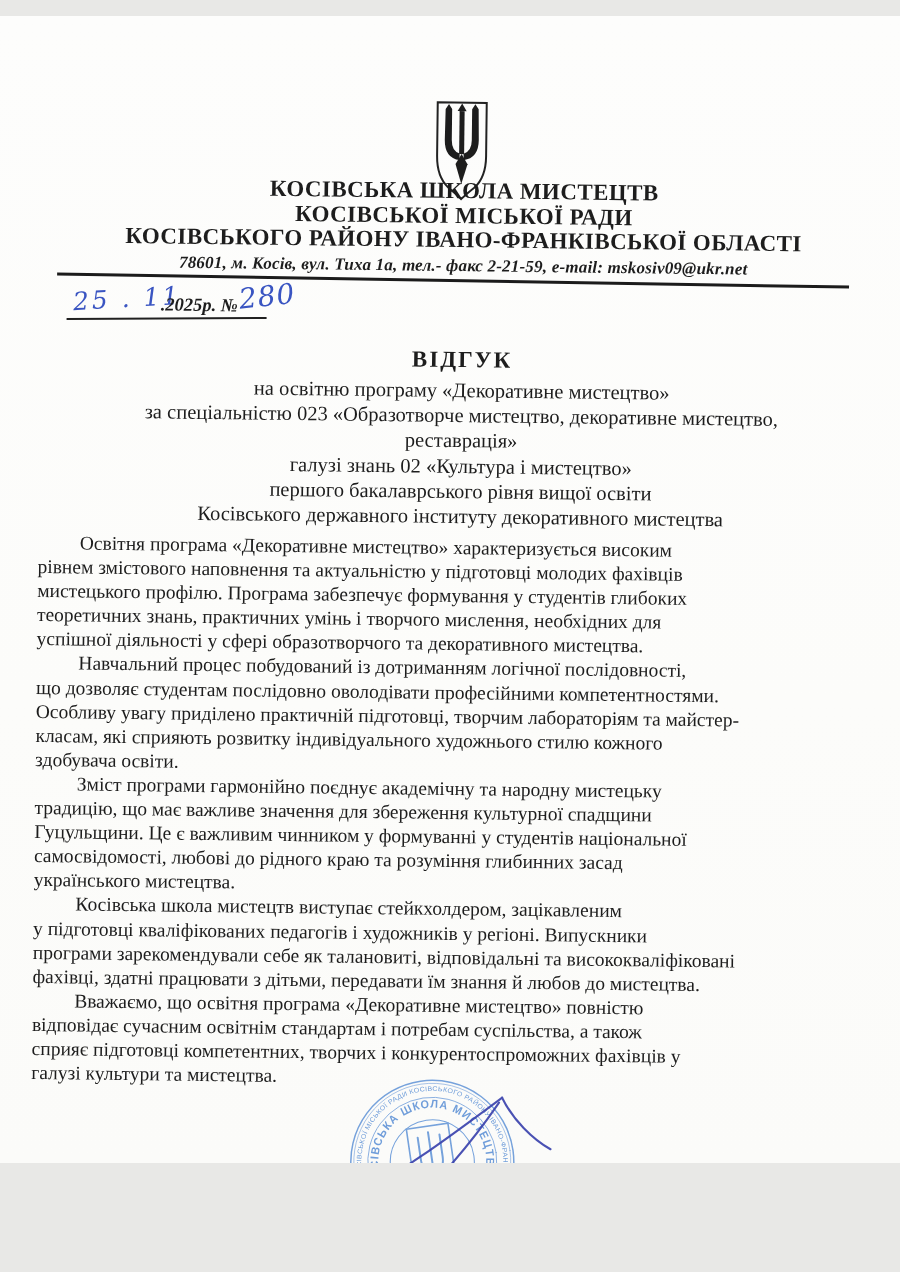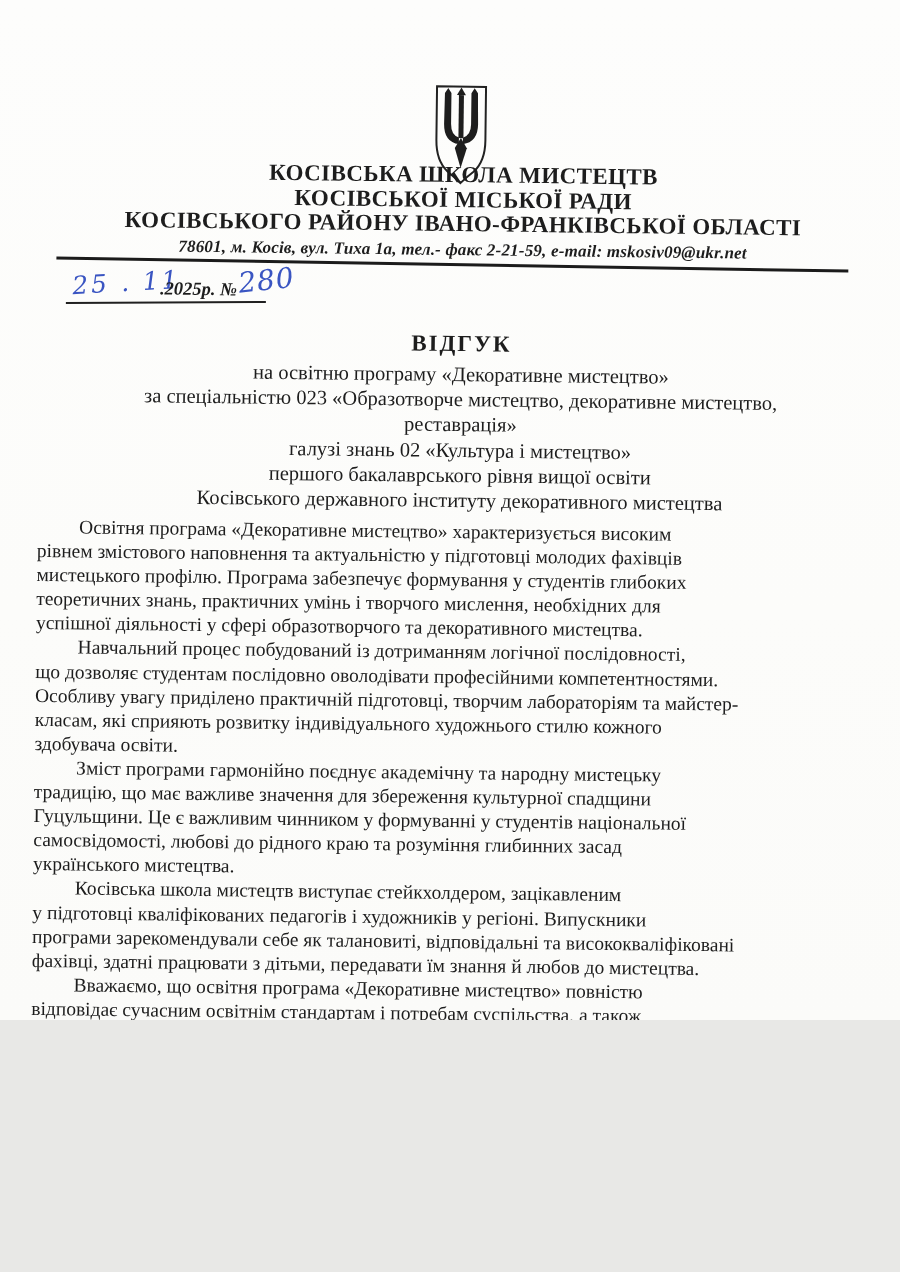--- a/index.html
+++ b/index.html
@@ -1,17 +1,17 @@
 <!DOCTYPE html>
 <html><head>
 <meta charset="utf-8">
 <style>
   html,body{margin:0;padding:0;background:#e8e8e6;}
   .page{
-    position:relative;width:900px;height:1020px;margin:0 auto;
+    position:relative;width:900px;height:1147px;margin:16px auto;
     background:linear-gradient(180deg,#fdfdfc 0%,#fcfcfa 60%,#fbfbf9 100%);
     overflow:hidden;
     font-family:"Liberation Serif","DejaVu Serif",serif;
     color:#1d1d1d;
   }
   .doc{position:absolute;inset:0;transform:rotate(0.7deg);transform-origin:50% 45%;}
   .abs{position:absolute;}
   .centered{left:0;width:100%;padding-left:20px;box-sizing:border-box;text-align:center;}
 
   .org-lines{top:163px;font-weight:bold;font-size:23px;line-height:24.5px;letter-spacing:0.4px;}

